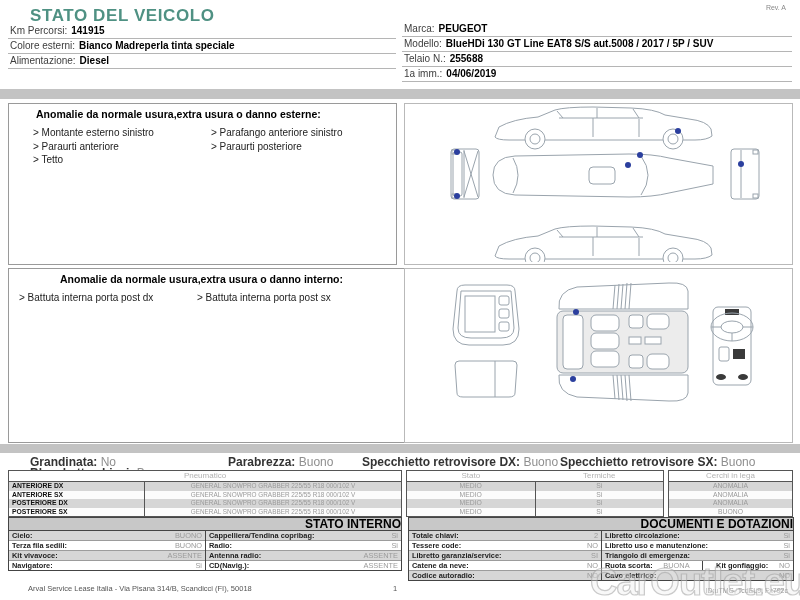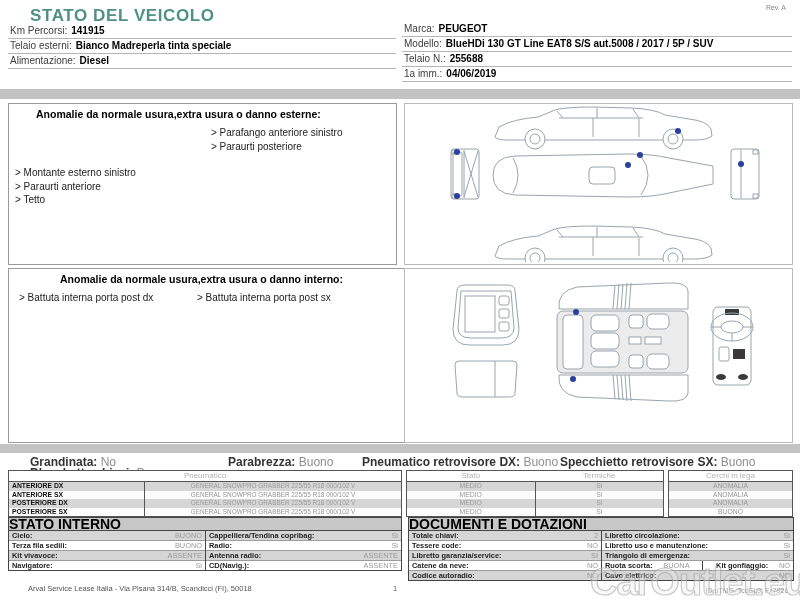--- a/index.html
+++ b/index.html
@@ -41,21 +41,21 @@
   .trow.even{background:#fcfcfc;}
   .tpos{width:132px;border-right:1px solid #555;font-weight:bold;font-size:6.8px;
         padding-left:3px;color:#111;white-space:nowrap;}
   .tdesc{flex:1;text-align:center;color:#9a9a9a;font-size:6.4px;white-space:nowrap;}
   .tcell{flex:1;text-align:center;color:#9a9a9a;font-size:6.8px;}
   .tcell.bl{border-left:1px solid #555;}
 
   
   .btable{border:1px solid #444;background:#fff;}
   .bhdr{background:#c8c8c8;border-bottom:1px solid #444;font-weight:bold;
-        text-align:left;font-size:14px;height:12px;line-height:12px;color:#000;}
+        text-align:right;font-size:12px;height:12px;line-height:12px;color:#000;}
   .bbody{display:flex;}
   .bcol{width:50%;}
   .bcol.r{border-left:1px solid #444;width:calc(50% - 1px);}
   .brow{display:flex;justify-content:space-between;align-items:center;
         height:9px;border-bottom:1px solid #9c9c9c;padding:0 3px;}
   .brow:last-child{border-bottom:none;}
   .brow.odd{background:#d6d6d6;}
   .bl2{font-weight:bold;color:#222;font-size:7.4px;white-space:nowrap;}
   .bv2{color:#9a9a9a;font-size:7.4px;white-space:nowrap;}
   .vdiv{width:1px;height:9px;background:#444;margin:0 2px;}
@@ -74,21 +74,21 @@
 
   <div class="abs doc-title">STATO DEL VEICOLO</div>
   <div class="abs rev">Rev. A</div>
 
   <div class="abs hdr-block">
     <div class="hdr-row">
       <span>Km Percorsi:</span>
       <span class="hv">141915</span>
     </div>
     <div class="hdr-row">
-      <span>Telaio esterni:</span>
+      <span>Colore esterni:</span>
       <span class="hv">Bianco Madreperla tinta speciale</span>
     </div>
     <div class="hdr-row">
       <span>Alimentazione:</span>
       <span class="hv">Diesel</span>
     </div>
   </div>
 
   <div class="abs hdr-block right">
     <div class="hdr-row">
@@ -106,21 +106,21 @@
     <div class="hdr-row">
       <span>1a imm.:</span>
       <span class="hv">04/06/2019</span>
     </div>
   </div>
 
   <div class="abs graybar" style="top:89px;"></div>
 
   <div class="abs panel" style="left:8px;top:103px;width:387px;height:160px;">
     <div class="panel-title">Anomalie da normale usura,extra usura o danno esterne:</div>
-    <div class="alist" style="left:6px;top:22px;margin-top:40px;">
+    <div class="alist" style="left:24px;top:22px;">
       <div>&gt; Montante esterno sinistro</div>
       <div>&gt; Paraurti anteriore</div>
       <div>&gt; Tetto</div>
     </div>
     <div class="alist" style="left:202px;top:22px;">
       <div>&gt; Parafango anteriore sinistro</div>
       <div>&gt; Paraurti posteriore</div>
     </div>
   </div>
 
@@ -235,21 +235,21 @@
   </div>
   <div class="abs chk" style="left:30px;top:466px;">
     <span class="cl">Blocchetto chiavi:</span>
     <span class="cv">Buono</span>
   </div>
   <div class="abs chk" style="left:228px;top:455px;">
     <span class="cl">Parabrezza:</span>
     <span class="cv">Buono</span>
   </div>
   <div class="abs chk" style="left:362px;top:455px;">
-    <span class="cl">Pneumatico retrovisore DX:</span>
+    <span class="cl">Specchietto retrovisore DX:</span>
     <span class="cv">Buono</span>
   </div>
   <div class="abs chk" style="left:560px;top:455px;">
     <span class="cl">Specchietto retrovisore SX:</span>
     <span class="cv">Buono</span>
   </div>
 
   <div class="abs ttable" style="left:8px;top:470px;width:392px;">
     <div class="tth">
         <div>Pneumatico</div>

